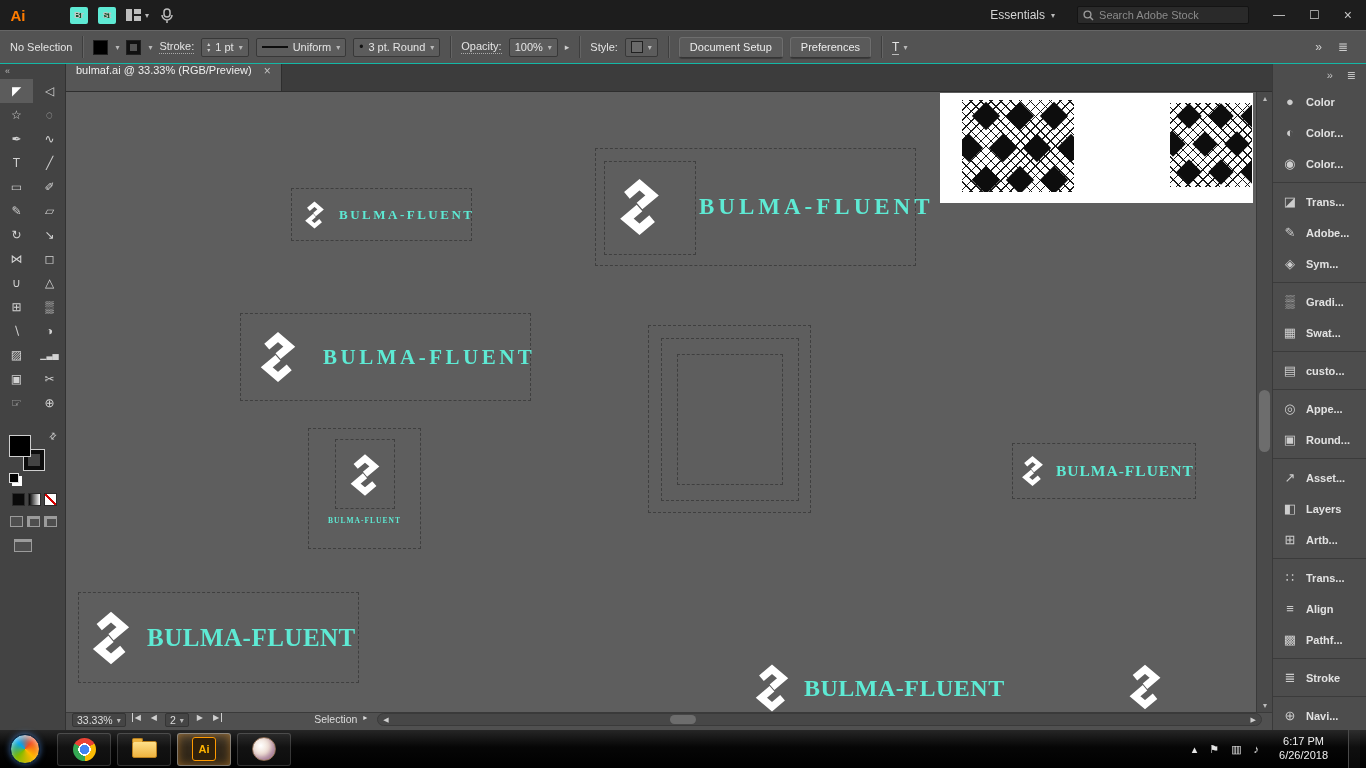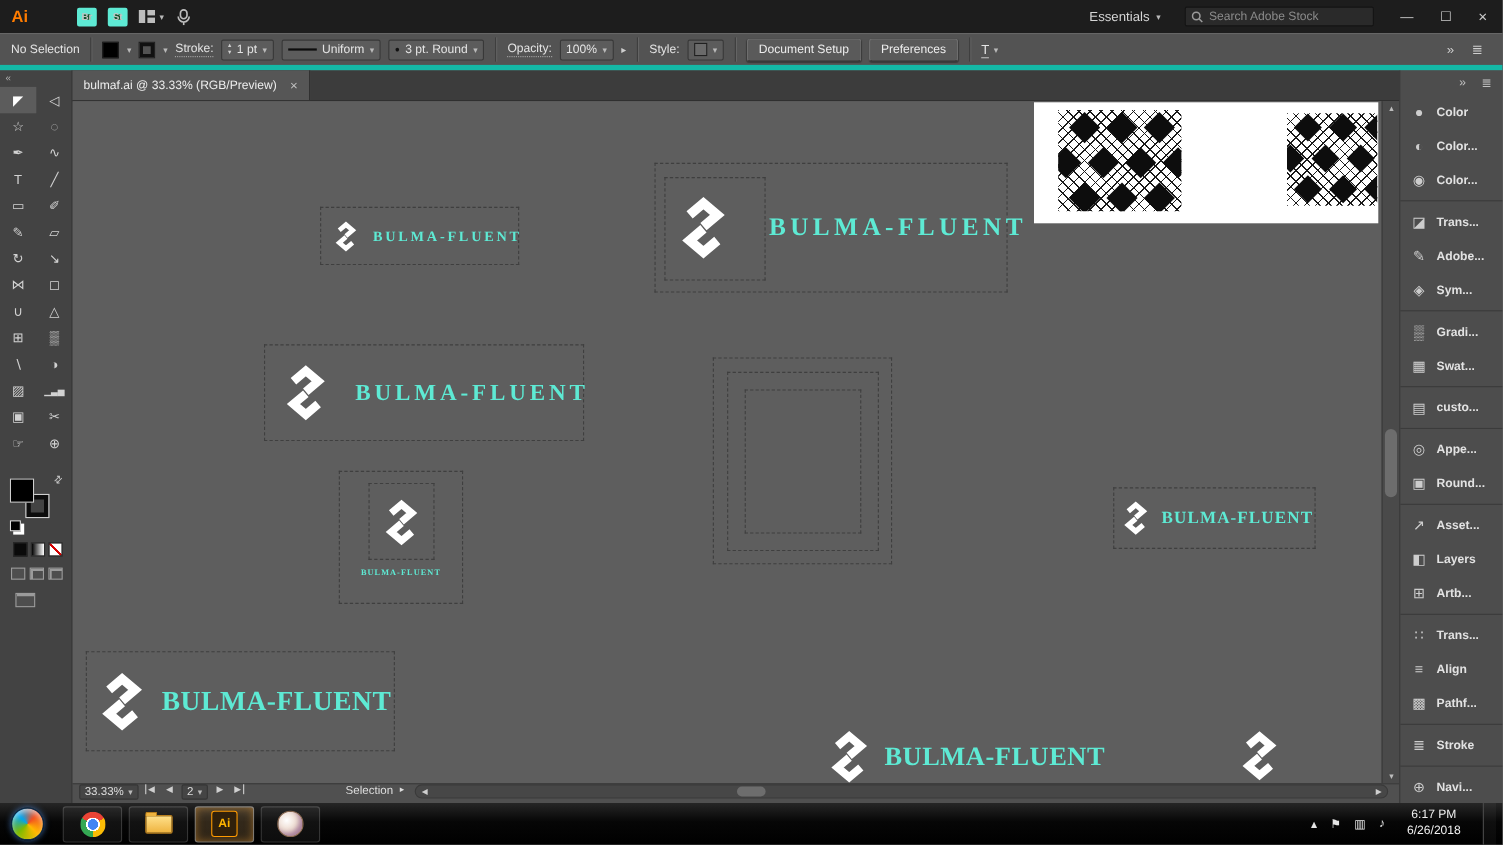--- a/index.html
+++ b/index.html
@@ -14,21 +14,21 @@
   .badge{width:18px;height:17px;background:#14532d;border:6px solid #5eead4;border-radius:2px;color:#c4c4c4;font-size:9px;font-weight:bold;display:flex;align-items:center;justify-content:center}
   #mb-mid{display:flex;align-items:center;gap:10px;margin-left:34px}
   .mini-caret{font-size:8px;color:#b9b9b9}
   #workspace{margin-left:auto;display:flex;align-items:center;gap:6px;color:#d6d6d6}
   #search-box{margin-left:22px;width:172px;height:18px;background:#2a2a2a;border:1px solid #141414;border-radius:2px;display:flex;align-items:center;padding:0 5px;gap:5px}
   #search-box input{flex:1;background:transparent;border:none;outline:none;color:#cccccc;font-size:11px;font-family:Liberation Sans, sans-serif}
   #search-box input::placeholder{color:#8b8b8b}
   #win-controls{display:flex;align-items:center;gap:24px;padding:0 14px;margin-left:10px;color:#c9c9c9;font-size:12px}
 
   
-  #controlbar{position:absolute;left:0;top:30px;width:1366px;height:34px;background:#535353;border-top:1px solid #666;border-bottom:5px solid #14b8a6;display:flex;align-items:center;font-size:11px;color:#e4e4e4;padding:0 10px;gap:7px}
+  #controlbar{position:absolute;left:0;top:30px;width:1366px;height:34px;background:#535353;border-top:1px solid #666;border-bottom:1px solid #14b8a6;display:flex;align-items:center;font-size:11px;color:#e4e4e4;padding:0 10px;gap:7px}
   .vsep{width:1px;height:22px;background:#3e3e3e;box-shadow:1px 0 0 #646464;margin:0 3px}
   .cb-underline{border-bottom:1px dotted #aaa;padding-bottom:1px}
   .swatch{width:15px;height:15px;border:1px solid #202020;background:#000}
   .swatch.stroke-sw{background:#535353;box-shadow:inset 0 0 0 3px #111}
   .cb-field{background:#5c5c5c;border:1px solid #383838;border-radius:2px;height:19px;display:flex;align-items:center;padding:0 5px;gap:5px}
   .stepper{display:flex;flex-direction:column;font-size:6px;line-height:6px;color:#cfcfcf}
   .line-preview{width:26px;height:2px;background:#0d0d0d}
   .dot-preview{font-size:12px;color:#111;line-height:10px}
   .cb-btn{background:#5a5a5a;border:1px solid #6e6e6e;border-bottom-color:#353535;border-radius:3px;height:21px;display:flex;align-items:center;padding:0 10px;color:#ececec;box-shadow:0 1px 1px rgba(0,0,0,.3)}
   #cb-right{margin-left:auto;display:flex;align-items:center;gap:16px;color:#cfcfcf;padding-right:8px;font-size:12px}
@@ -49,21 +49,21 @@
   #trio-color{background:#0a0a0a}
   #trio-gradient{background:linear-gradient(90deg,#000,#fff)}
   #trio-none{background:linear-gradient(45deg,#fff 44%,#d40000 44%,#d40000 56%,#fff 56%)}
   #draw-modes{display:flex;gap:4px;margin:10px 0 0 10px}
   .dmode{width:13px;height:11px;border:1px solid #9b9b9b;background:#4e4e4e}
   .dmode.inner{box-shadow:inset 2px 2px 0 #9b9b9b}
   #screen-mode{width:18px;height:13px;border:1px solid #9b9b9b;margin:12px 0 0 14px;background:#4e4e4e;box-shadow:inset 0 2px 0 #9b9b9b}
 
   
   #tabbar{position:absolute;left:66px;top:64px;width:1206px;height:28px;background:#3c3c3c;border-bottom:1px solid #2e2e2e;display:flex;align-items:stretch}
-  #doctab{background:#565656;color:#ededed;font-size:11px;display:flex;align-items:center;padding:0 10px;gap:12px;border-right:1px solid #2e2e2e}
+  #doctab{background:#565656;color:#ededed;font-size:11px;display:flex;padding:0 10px;gap:12px;border-right:1px solid #2e2e2e}
   #tab-close{color:#c3c3c3;font-size:12px}
 
   
   #canvas{position:absolute;left:66px;top:92px;width:1190px;height:620px;background:#5e5e5e;overflow:hidden}
   .sel-box{position:absolute;border:1px dashed #3f3f3f}
   .logo{display:flex;align-items:center}
   svg.mark{color:#fff;flex:0 0 auto}
   .brand{color:#5eead4;white-space:nowrap;font-family:Liberation Serif, serif}
   #logo0{left:225px;top:96px;width:181px;height:53px;padding-left:12px}
   #logo1{left:529px;top:56px;width:321px;height:118px;padding-left:22px}

